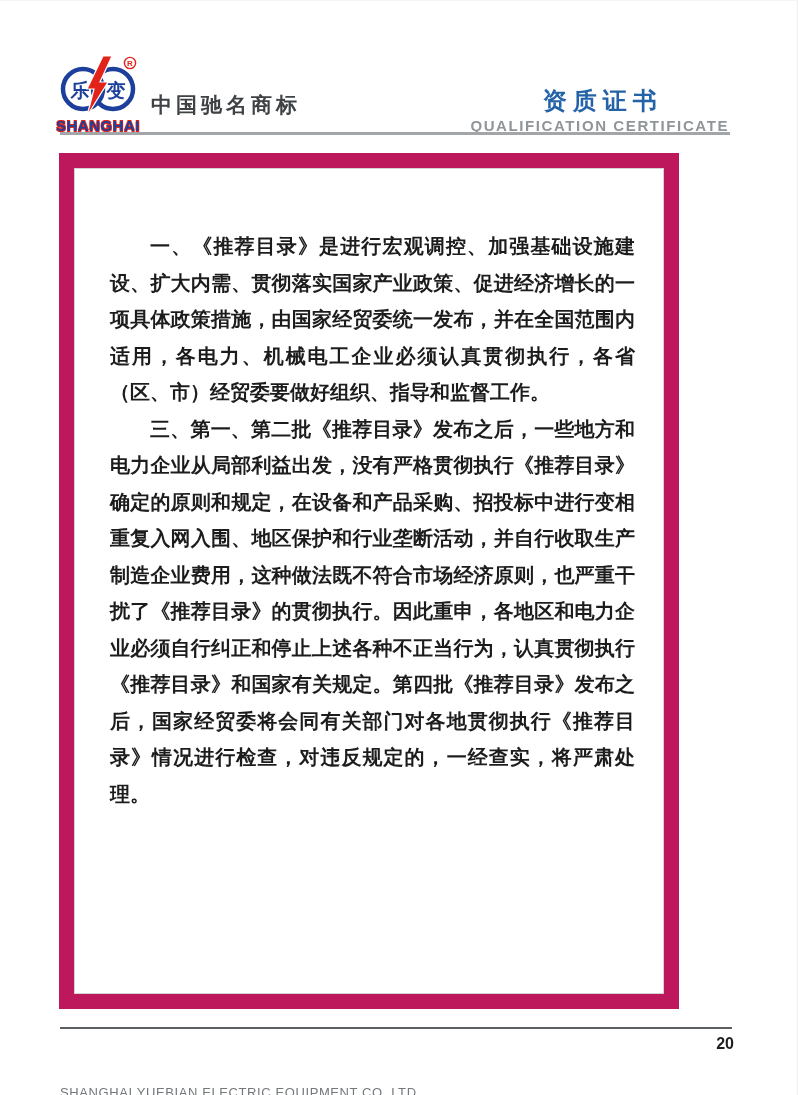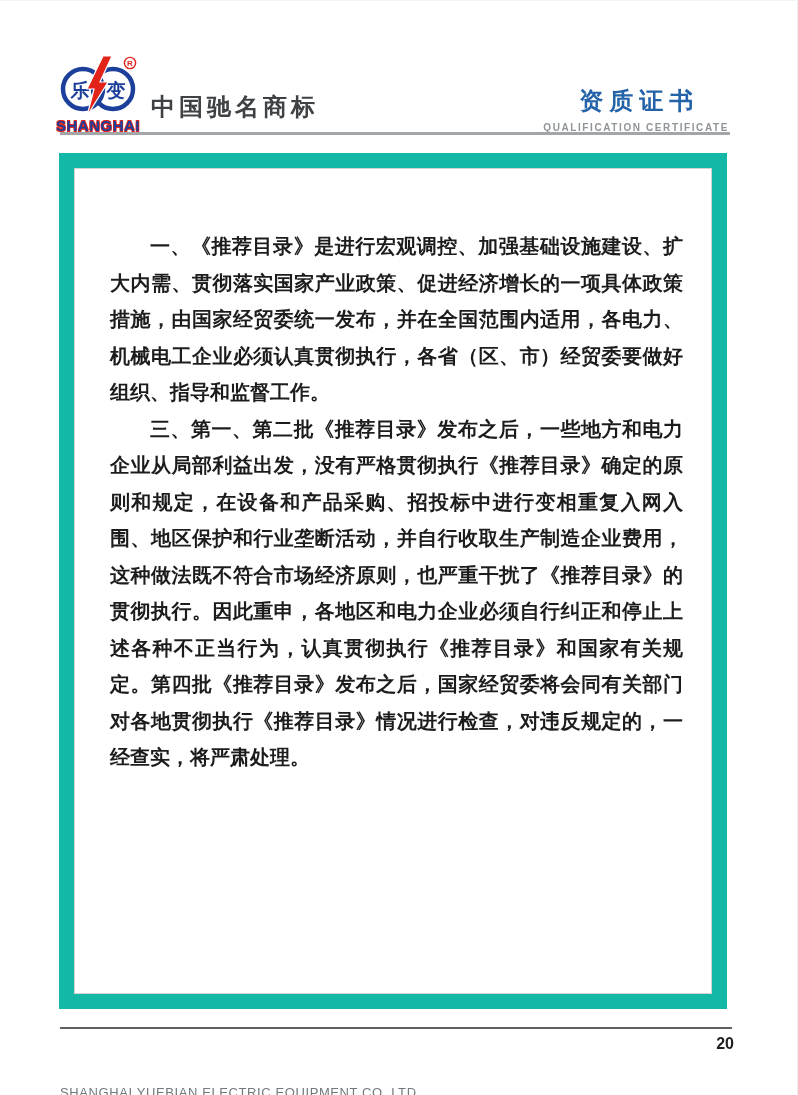--- a/index.html
+++ b/index.html
@@ -15,40 +15,40 @@
   .logo{position:absolute;left:57px;top:55px;width:82px;height:62px;}
   .logo svg{display:block;}
   .brand-word{
     position:absolute;left:55px;top:116px;width:86px;
     text-align:center;font-size:15px;font-weight:bold;letter-spacing:.5px;
     color:#1b3f9b;
     text-shadow:0.6px 0.6px 0 #e2231a,-0.6px -0.6px 0 #e2231a,0.6px -0.6px 0 #e2231a,-0.6px 0.6px 0 #e2231a;
   }
   .trademark{
     position:absolute;left:151px;top:90px;
-    font-size:24px;font-weight:600;letter-spacing:4px;color:#3f4245;
+    font-size:21px;font-weight:600;letter-spacing:4px;color:#3f4245;
   }
   .title-block{position:absolute;right:68px;top:84px;text-align:center;}
   .title-cn{
     font-size:24px;font-weight:bold;letter-spacing:6px;color:#2563a8;
     margin-right:-6px;white-space:nowrap;
   }
   .title-en{
-    margin-top:5px;font-size:10px;font-weight:bold;letter-spacing:1.6px;
+    font-size:15px;font-weight:bold;letter-spacing:1.6px;
     color:#8f9598;white-space:nowrap;
   }
   .header-rule{
     position:absolute;left:60px;top:131px;width:670px;height:3px;
     background:#a3a6a8;
   }
 
   
   .frame{
-    position:absolute;left:59px;top:152px;width:668px;height:856px;
-    background:#14b8a6;
+    position:absolute;left:59px;top:152px;width:620px;height:856px;
+    background:#be185d;
   }
   .panel{
     position:absolute;left:15px;top:15px;right:15px;bottom:15px;
     background:#ffffff;border:1px solid #d2d3d3;box-sizing:border-box;
     padding:59px 28px 0 35px;
   }
   .panel p{
     margin:0;font-family:"Liberation Serif","DejaVu Serif",serif;
     font-size:20px;line-height:36.5px;font-weight:700;color:#1c1c1c;
     text-align:justify;text-indent:2em;

